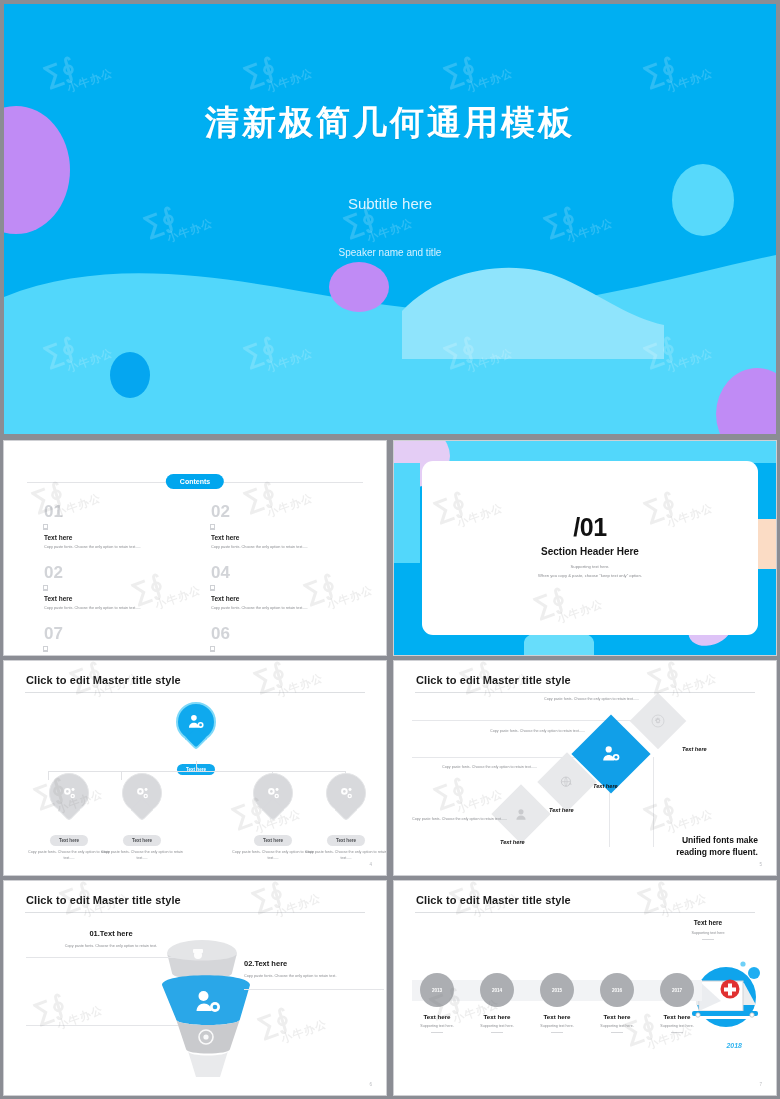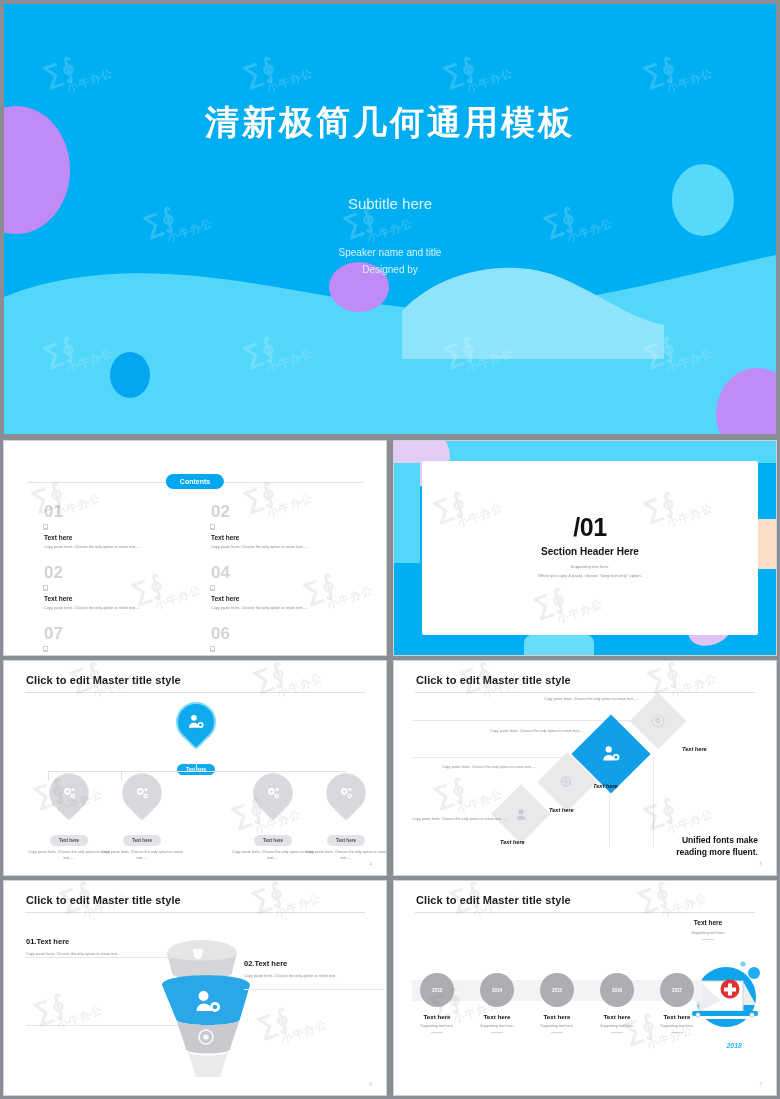--- a/index.html
+++ b/index.html
@@ -72,21 +72,21 @@
   .sec-lav { position: absolute; left: -18px; top: -16px; width: 74px; height: 62px;
              border-radius: 50%; background: #E4CDF5; }
   .sec-cyanL { position: absolute; left: 0; top: 22px; width: 26px; height: 100px; background: #52D7FB; }
   .sec-peach { position: absolute; right: 0; top: 78px; width: 44px; height: 50px;
                border-radius: 50% 0 0 50%; background: #FBDCC5; }
   .sec-cyanBot { position: absolute; left: 130px; bottom: 0; width: 70px; height: 26px;
                  border-radius: 50% 50% 0 0; background: #67DDFB; }
   .sec-lav2 { position: absolute; right: 44px; bottom: 10px; width: 44px; height: 30px;
               border-radius: 50%; background: #DEC3F7; transform: rotate(-18deg); }
   .sec-card { position: absolute; left: 28px; top: 20px; width: 336px; height: 174px;
-              background: #fff; border-radius: 2px; z-index: 5; }
+              background: #fff; border-radius: 11px; z-index: 5; }
   .sec-inner { position: absolute; left: 0; right: 0; top: 52px; text-align: center; }
   .sec-01 { font-size: 25px; font-weight: 700; color: #111; letter-spacing: -.5px; }
   .sec-h { font-size: 10px; font-weight: 700; color: #151515; margin-top: 4px; }
   .sec-s1 { font-size: 4.2px; color: #8b8d91; margin-top: 7px; }
   .sec-s2 { font-size: 4.2px; color: #8b8d91; margin-top: 4px; }
 
   
   .pin { position: relative; width: 40px; }
   .pin-head { width: 40px; height: 40px; border-radius: 50%;
               display: flex; align-items: center; justify-content: center; }
@@ -149,21 +149,20 @@
     </svg>
     <div class="hero-circle hc-purple-wave"></div>
     <div class="hero-circle hc-blue-small"></div>
     <div class="hero-circle hc-purple-br"></div>
 
     <div class="hero-text">
       <div class="hero-title">清新极简几何通用模板</div>
       <div class="hero-sub">Subtitle here</div>
       <div class="hero-speaker">
         <div>Speaker name and title</div>
-        <div>Designed by</div>
       </div>
     </div>
 
     <div class="wm" style="left:40px; top:46px;">∑∮<span class="sm">小牛办公</span></div>
     <div class="wm" style="left:240px; top:46px;">∑∮<span class="sm">小牛办公</span></div>
     <div class="wm" style="left:440px; top:46px;">∑∮<span class="sm">小牛办公</span></div>
     <div class="wm" style="left:640px; top:46px;">∑∮<span class="sm">小牛办公</span></div>
     <div class="wm" style="left:140px; top:196px;">∑∮<span class="sm">小牛办公</span></div>
     <div class="wm" style="left:340px; top:196px;">∑∮<span class="sm">小牛办公</span></div>
     <div class="wm" style="left:540px; top:196px;">∑∮<span class="sm">小牛办公</span></div>
@@ -450,21 +449,21 @@
         <path d="M2.5 22c0-4.5 3.5-7.6 7.5-7.6s7.5 3.1 7.5 7.6z"></path>
         <circle cx="21" cy="18" r="5" fill="#fff"></circle>
         <circle cx="21" cy="18" r="2.3" fill="#2AA7E8"></circle>
       </g>
       <g transform="translate(44,102)" fill="#fff" opacity=".9">
         <circle cx="8" cy="8" r="7" fill="none" stroke="#fff" stroke-width="1.6"></circle>
         <circle cx="8" cy="8" r="2.6"></circle>
       </g>
     </svg>
 
-    <div style="position:absolute; left:22px; top:56px; width:170px;">
+    <div style="position:absolute; left:22px; top:48px; width:170px;text-align:center;">
       <div class="fn-h">01.Text here</div>
       <div class="fn-b">Copy paste fonts. Choose the only option to retain text.</div>
     </div>
     <div class="fn-rule" style="left:22px; top:76px; width:152px;"></div>
 
     <div class="fn-rule" style="left:22px; top:144px; width:152px;"></div>
 
     <div style="position:absolute; left:240px; top:78px; width:138px;">
       <div class="fn-h">02.Text here</div>
       <div class="fn-b">Copy paste fonts. Choose the only option to retain text.</div>

